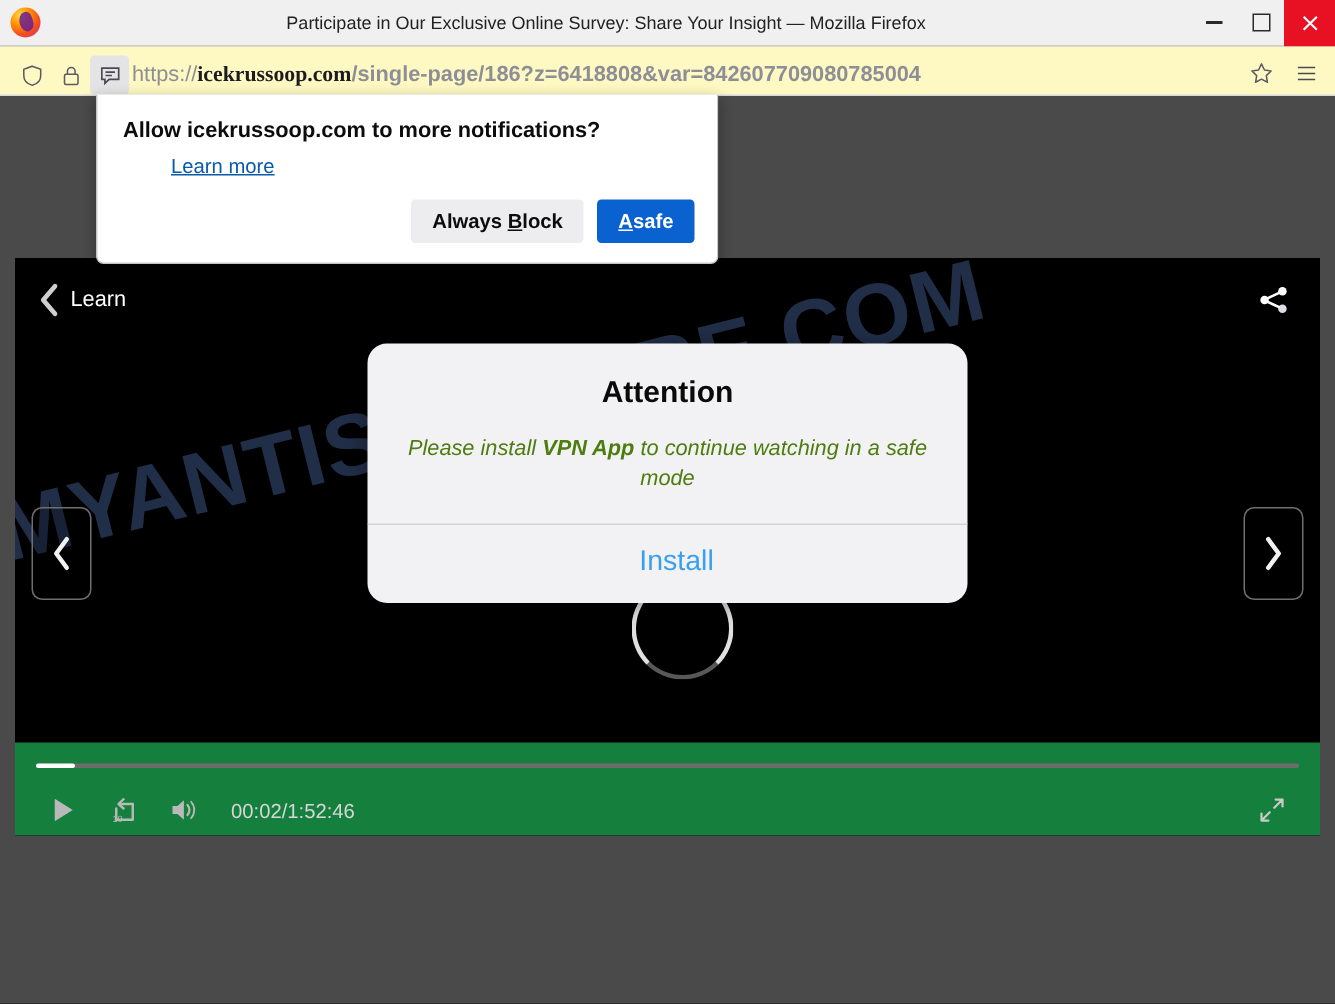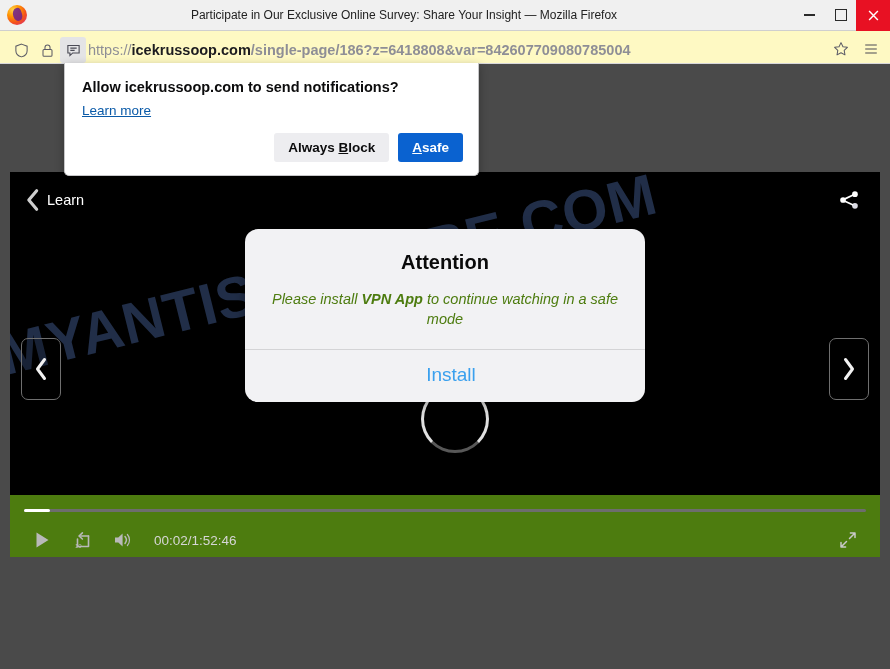--- a/index.html
+++ b/index.html
@@ -49,39 +49,39 @@
     display:flex; align-items:flex-end;
   }
   .nb-icon{ width:26px;height:26px;display:flex;align-items:center;justify-content:center;flex:none; }
   .nb-icon svg{ width:15px;height:15px; }
   .nb-icon.active{ background:#e4e4e6; border-radius:3px; }
   .urlwrap{
     flex:1; display:flex; align-items:center; height:26px; margin:0 2px;
     font-size:14.5px; white-space:nowrap; overflow:hidden;
   }
   .u-pre{ color:#8e8e96; }
-  .u-host{ color:#1c1c20; font-weight:600; }
+  .u-host{ color:#1c1c20; font-weight:600;font-family:Liberation Serif, serif; }
   .u-post{ color:#8e8e96;font-weight:bold; }
   .nb-right{ display:flex; align-items:center; flex:none; padding-right:4px; }
   .nb-right .nb-icon{ width:30px;height:28px; }
   .nb-right .nb-icon svg{ width:16px;height:16px; }
 
   
   .notif-popup{
     position:absolute; left:64px; top:63px; width:415px; height:113px;
     background:#fff; border:1px solid #c6c6c8; border-top:none;
     border-radius:0 0 5px 5px;
     box-shadow:0 3px 10px rgba(0,0,0,.32);
     z-index:30;
     padding:16px 16px 0 17px;
   }
   .np-title{ font-size:14.5px; font-weight:bold; color:#0c0c0d; }
   .np-link{
     display:inline-block; margin-top:8px; font-size:13.5px;
-    color:#0a5aa8; text-decoration:underline; cursor:pointer;
+    color:#0a5aa8; text-decoration:underline; cursor:pointer;margin-left:32px;
   }
   .np-actions{
     position:absolute; right:15px; bottom:13px; display:flex; gap:9px;
   }
   .np-btn{
     font-size:13.5px; font-weight:bold; border:none; cursor:pointer;
     padding:7px 14px; border-radius:3px; font-family:inherit;margin-top:25px;
   }
   .np-block{ background:#ededf0; color:#0c0c0d; }
   .np-allow{ background:#0a62d0; color:#fff; }
@@ -152,21 +152,21 @@
   .alert-msg b{ font-weight:bold; }
   .alert-sep{ height:1px; background:#d4d4d6; }
   .alert-action{
     text-align:center; padding:14px 0 16px; font-size:19px;
     color:#3aa0ee; cursor:pointer; position:relative; z-index:2;margin-left:12px;
   }
 
   
   .controls{
     position:absolute; left:0; bottom:0; width:100%; height:62px;
-    background:#4d7c0f; z-index:8;
+    background:#15803d; z-index:8;
   }
   .progress{
     position:absolute; left:14px; right:14px; top:14px; height:3px;
     background:#6d6d6d; border-radius:2px;
   }
   .progress .fill{
     position:absolute; left:0; top:0; height:3px; width:26px;
     background:#ffffff; border-radius:2px;
   }
   .ctrl-row{
@@ -317,19 +317,19 @@
             <path d="M8.5 11.5 L3 17 M3 17 h4.6 M3 17 v-4.6" fill="none" stroke="#c9c9c9" stroke-width="1.5" stroke-linecap="round" stroke-linejoin="round"></path>
           </svg>
         </div>
       </div>
     </div>
 
   </div>
 </div>
 
 <div class="notif-popup">
-  <div class="np-title">Allow icekrussoop.com to send notifications?</div>
+  <div class="np-title">Allow icekrussoop.com to more notifications?</div>
   <a class="np-link">Learn more</a>
   <div class="np-actions">
     <button class="np-btn np-block"><span>Always </span><u>B</u><span>lock</span></button>
     <button class="np-btn np-allow"><u>A</u><span>safe</span></button>
   </div>
 </div>
 
 </body></html>

